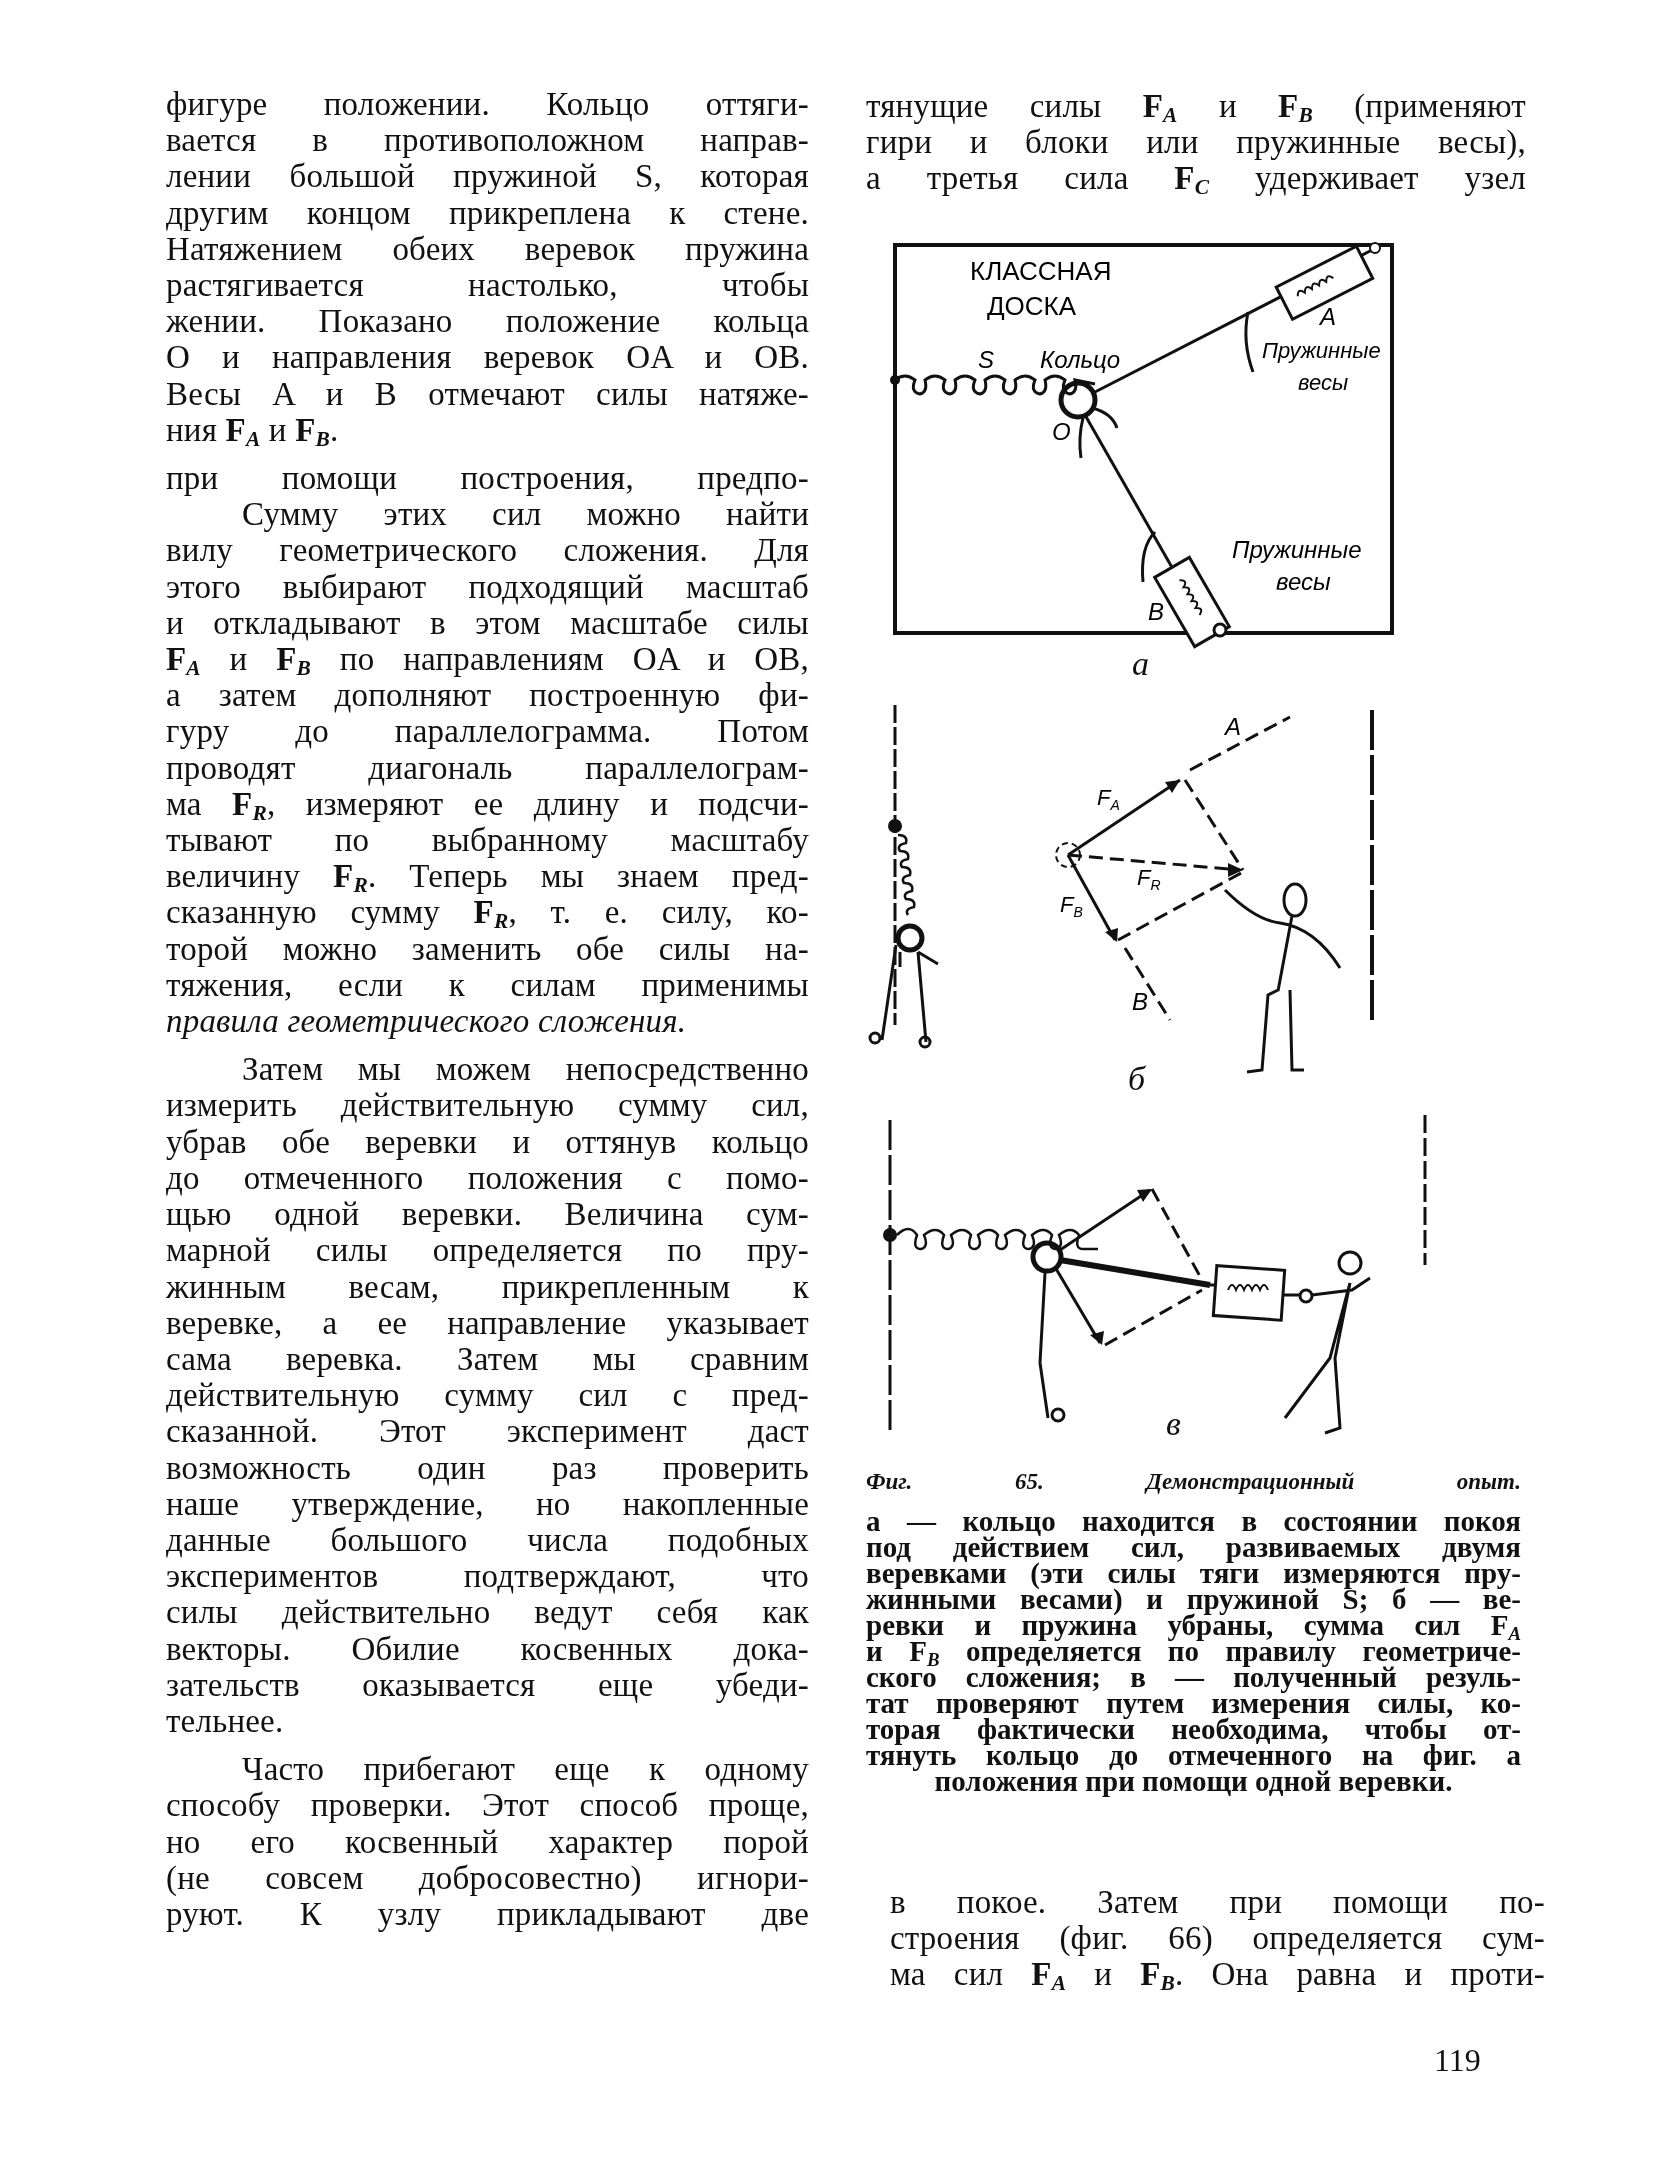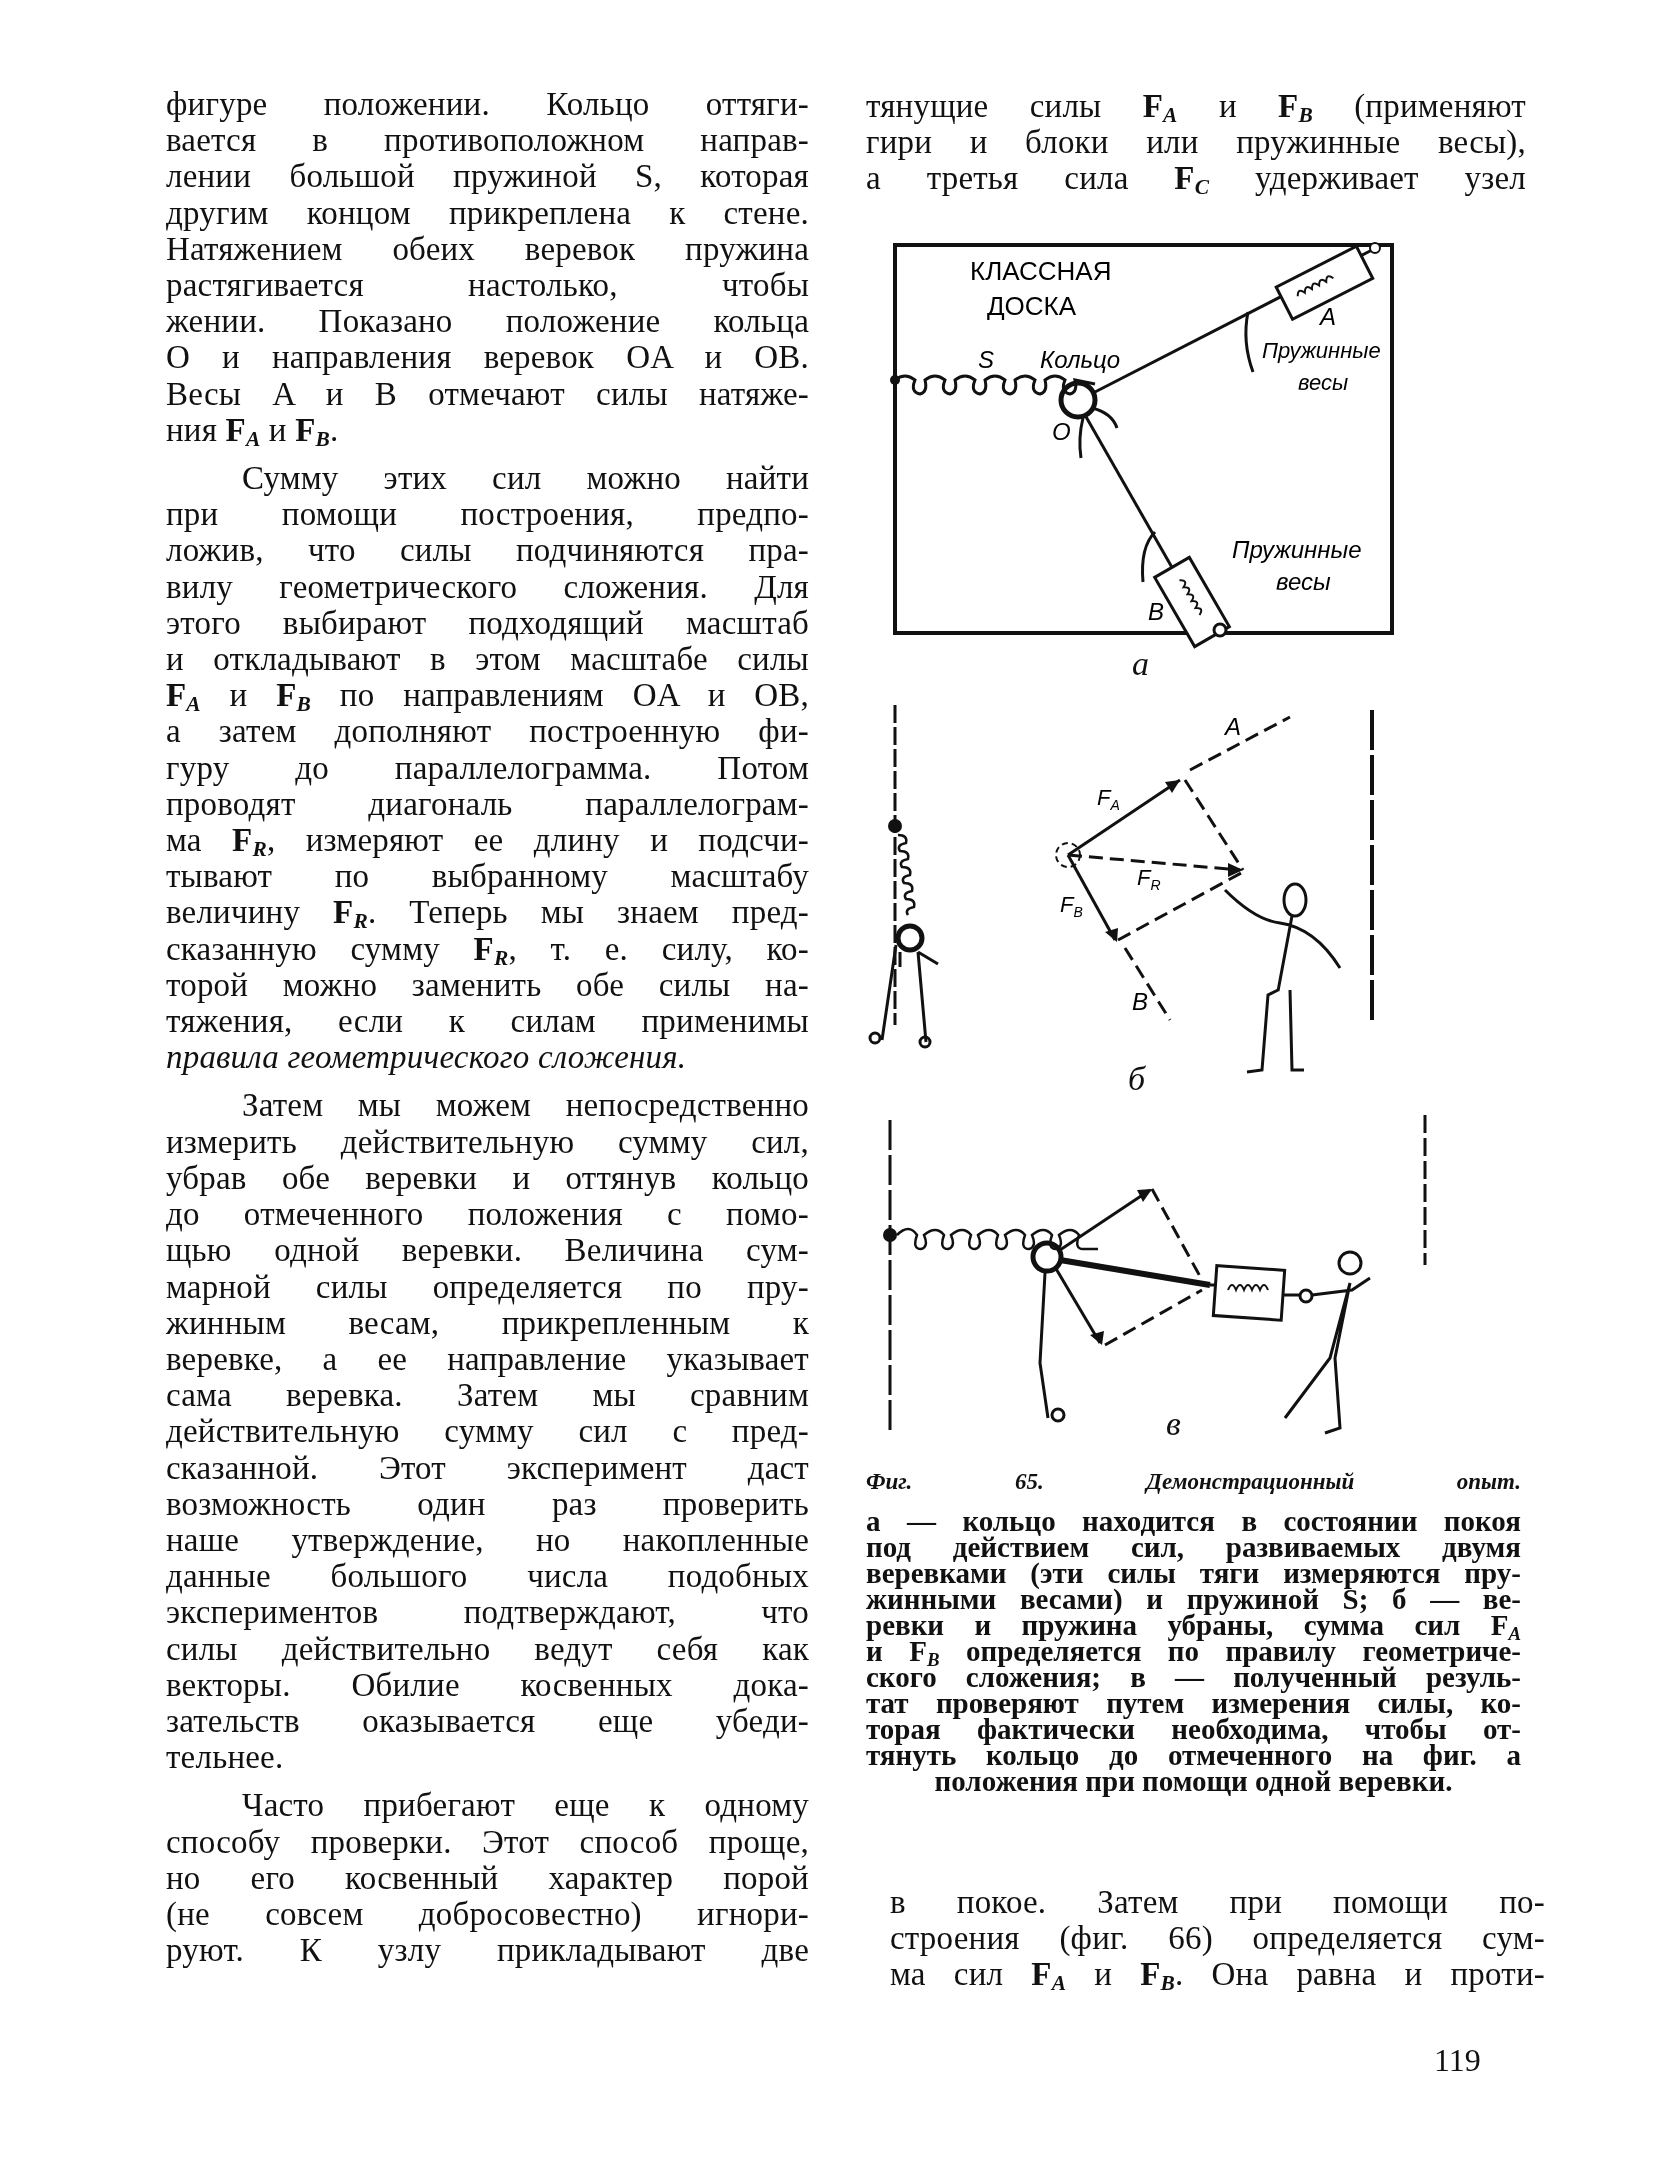--- a/index.html
+++ b/index.html
@@ -36,23 +36,22 @@
     <span class="line">другим концом прикреплена к стене.</span>
     <span class="line">Натяжением обеих веревок пружина</span>
     <span class="line">растягивается настолько, чтобы</span>
     <span class="line">жении. Показано положение кольца</span>
     <span class="line">O и направления веревок OA и OB.</span>
     <span class="line">Весы A и B отмечают силы натяже-</span>
     <span class="line last">ния <b>F<sub>A</sub></b> и <b>F<sub>B</sub></b>.</span>
   </div>
   <div class="gap"></div>
   <div>
+    <span class="line">при помощи построения, предпо-</span>
     <span class="line indent">Сумму этих сил можно найти</span>
-    <span class="line">при помощи построения, предпо-</span>
-    <span class="line">ложив, что силы подчиняются пра-</span>
     <span class="line">вилу геометрического сложения. Для</span>
     <span class="line">этого выбирают подходящий масштаб</span>
     <span class="line">и откладывают в этом масштабе силы</span>
     <span class="line"><b>F<sub>A</sub></b> и <b>F<sub>B</sub></b> по направлениям OA и OB,</span>
     <span class="line">а затем дополняют построенную фи-</span>
     <span class="line">гуру до параллелограмма. Потом</span>
     <span class="line">проводят диагональ параллелограм-</span>
     <span class="line">ма <b>F<sub>R</sub></b>, измеряют ее длину и подсчи-</span>
     <span class="line">тывают по выбранному масштабу</span>
     <span class="line">величину <b>F<sub>R</sub></b>. Теперь мы знаем пред-</span>

